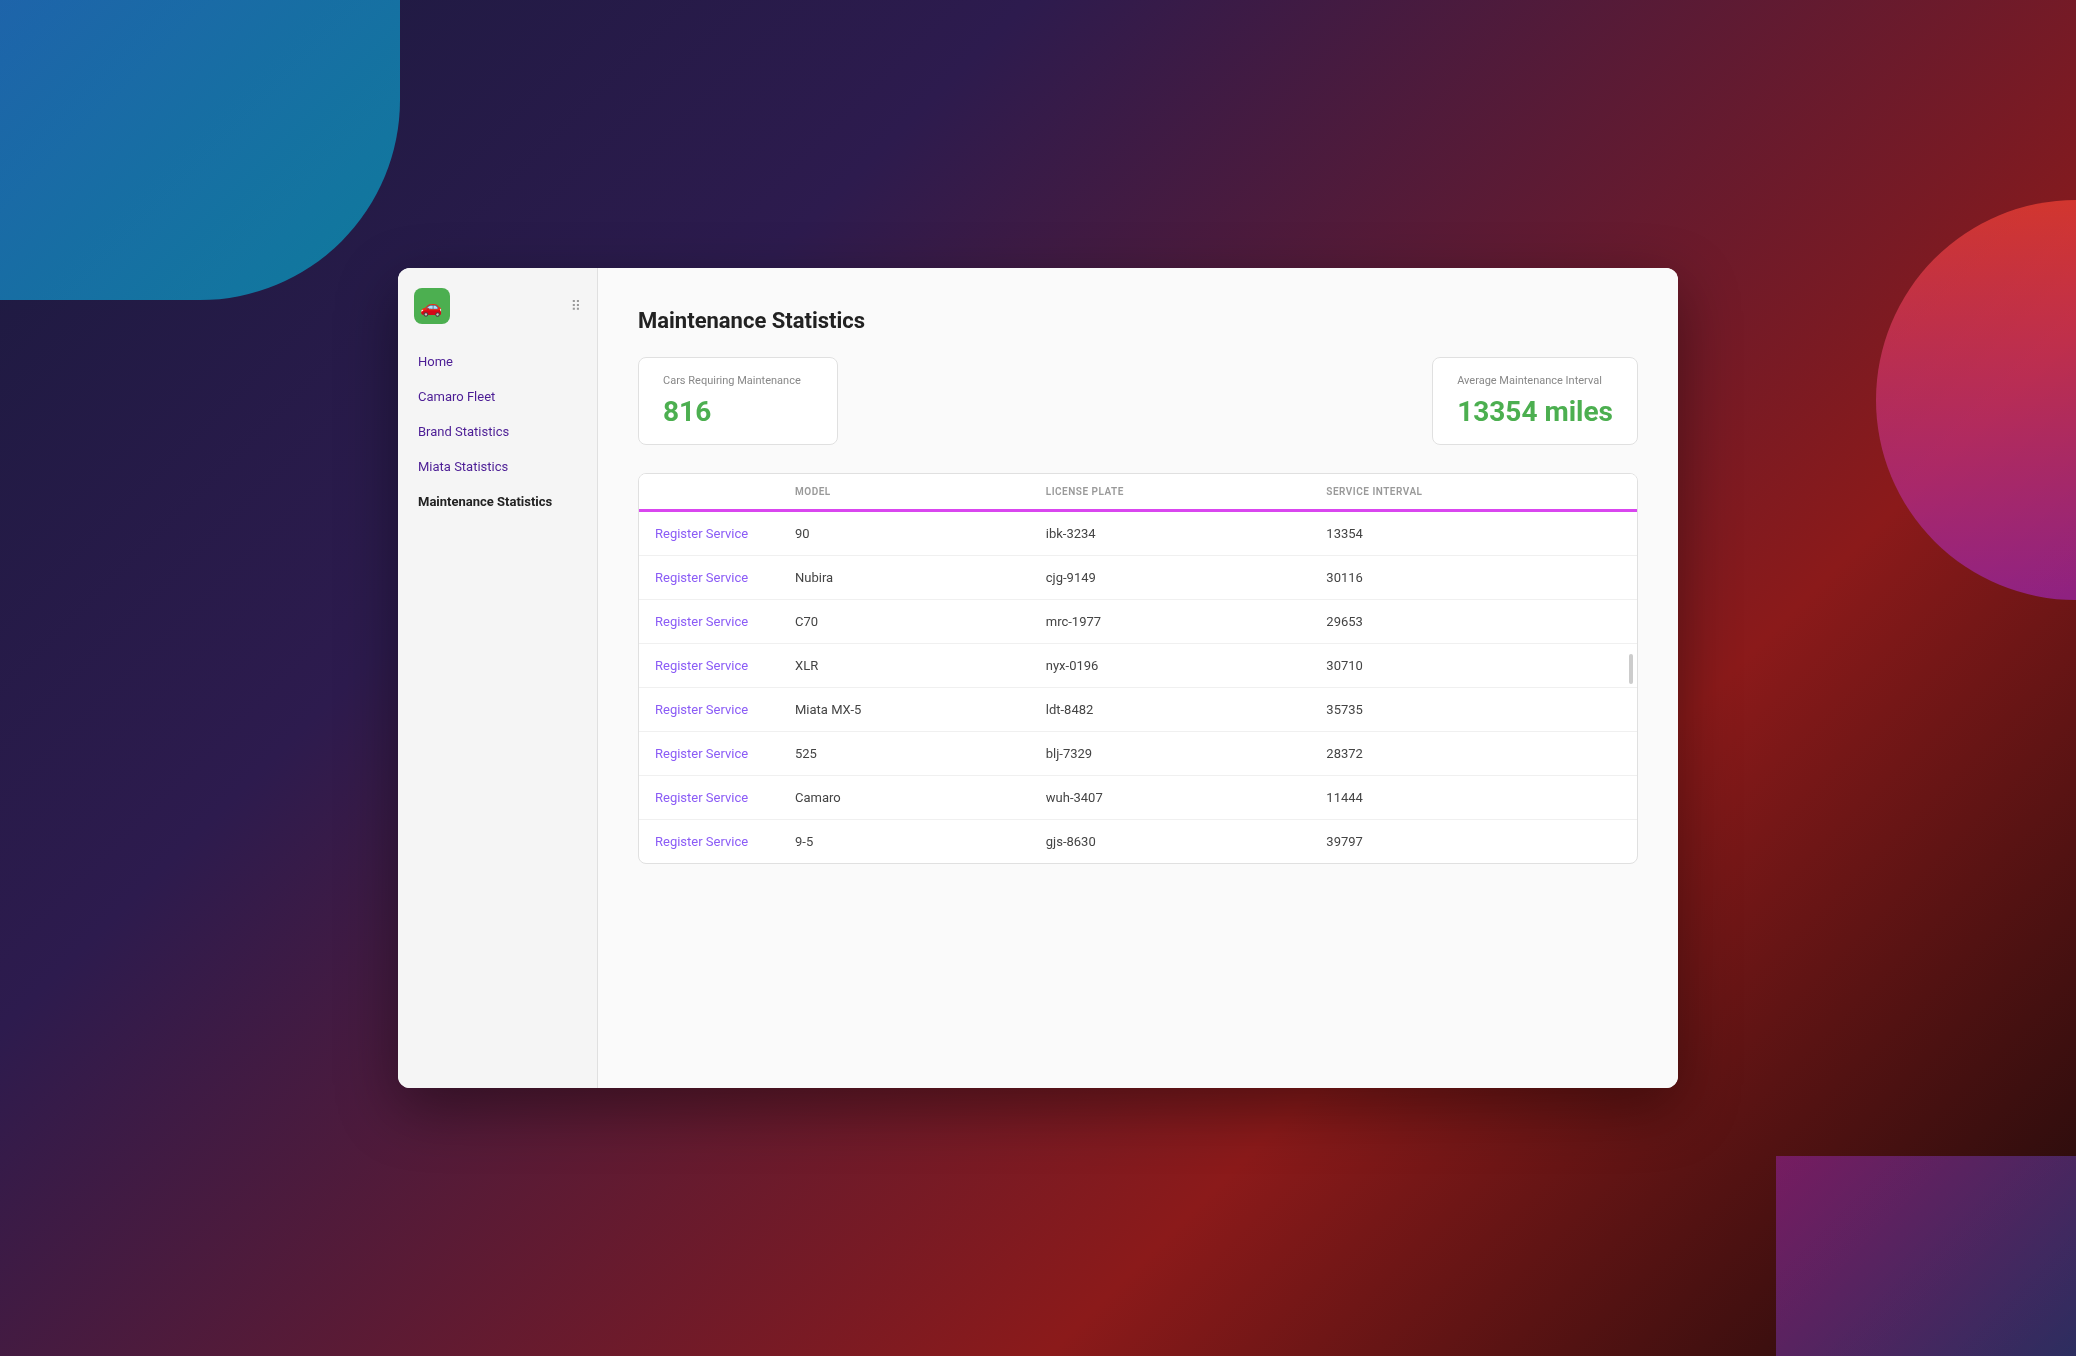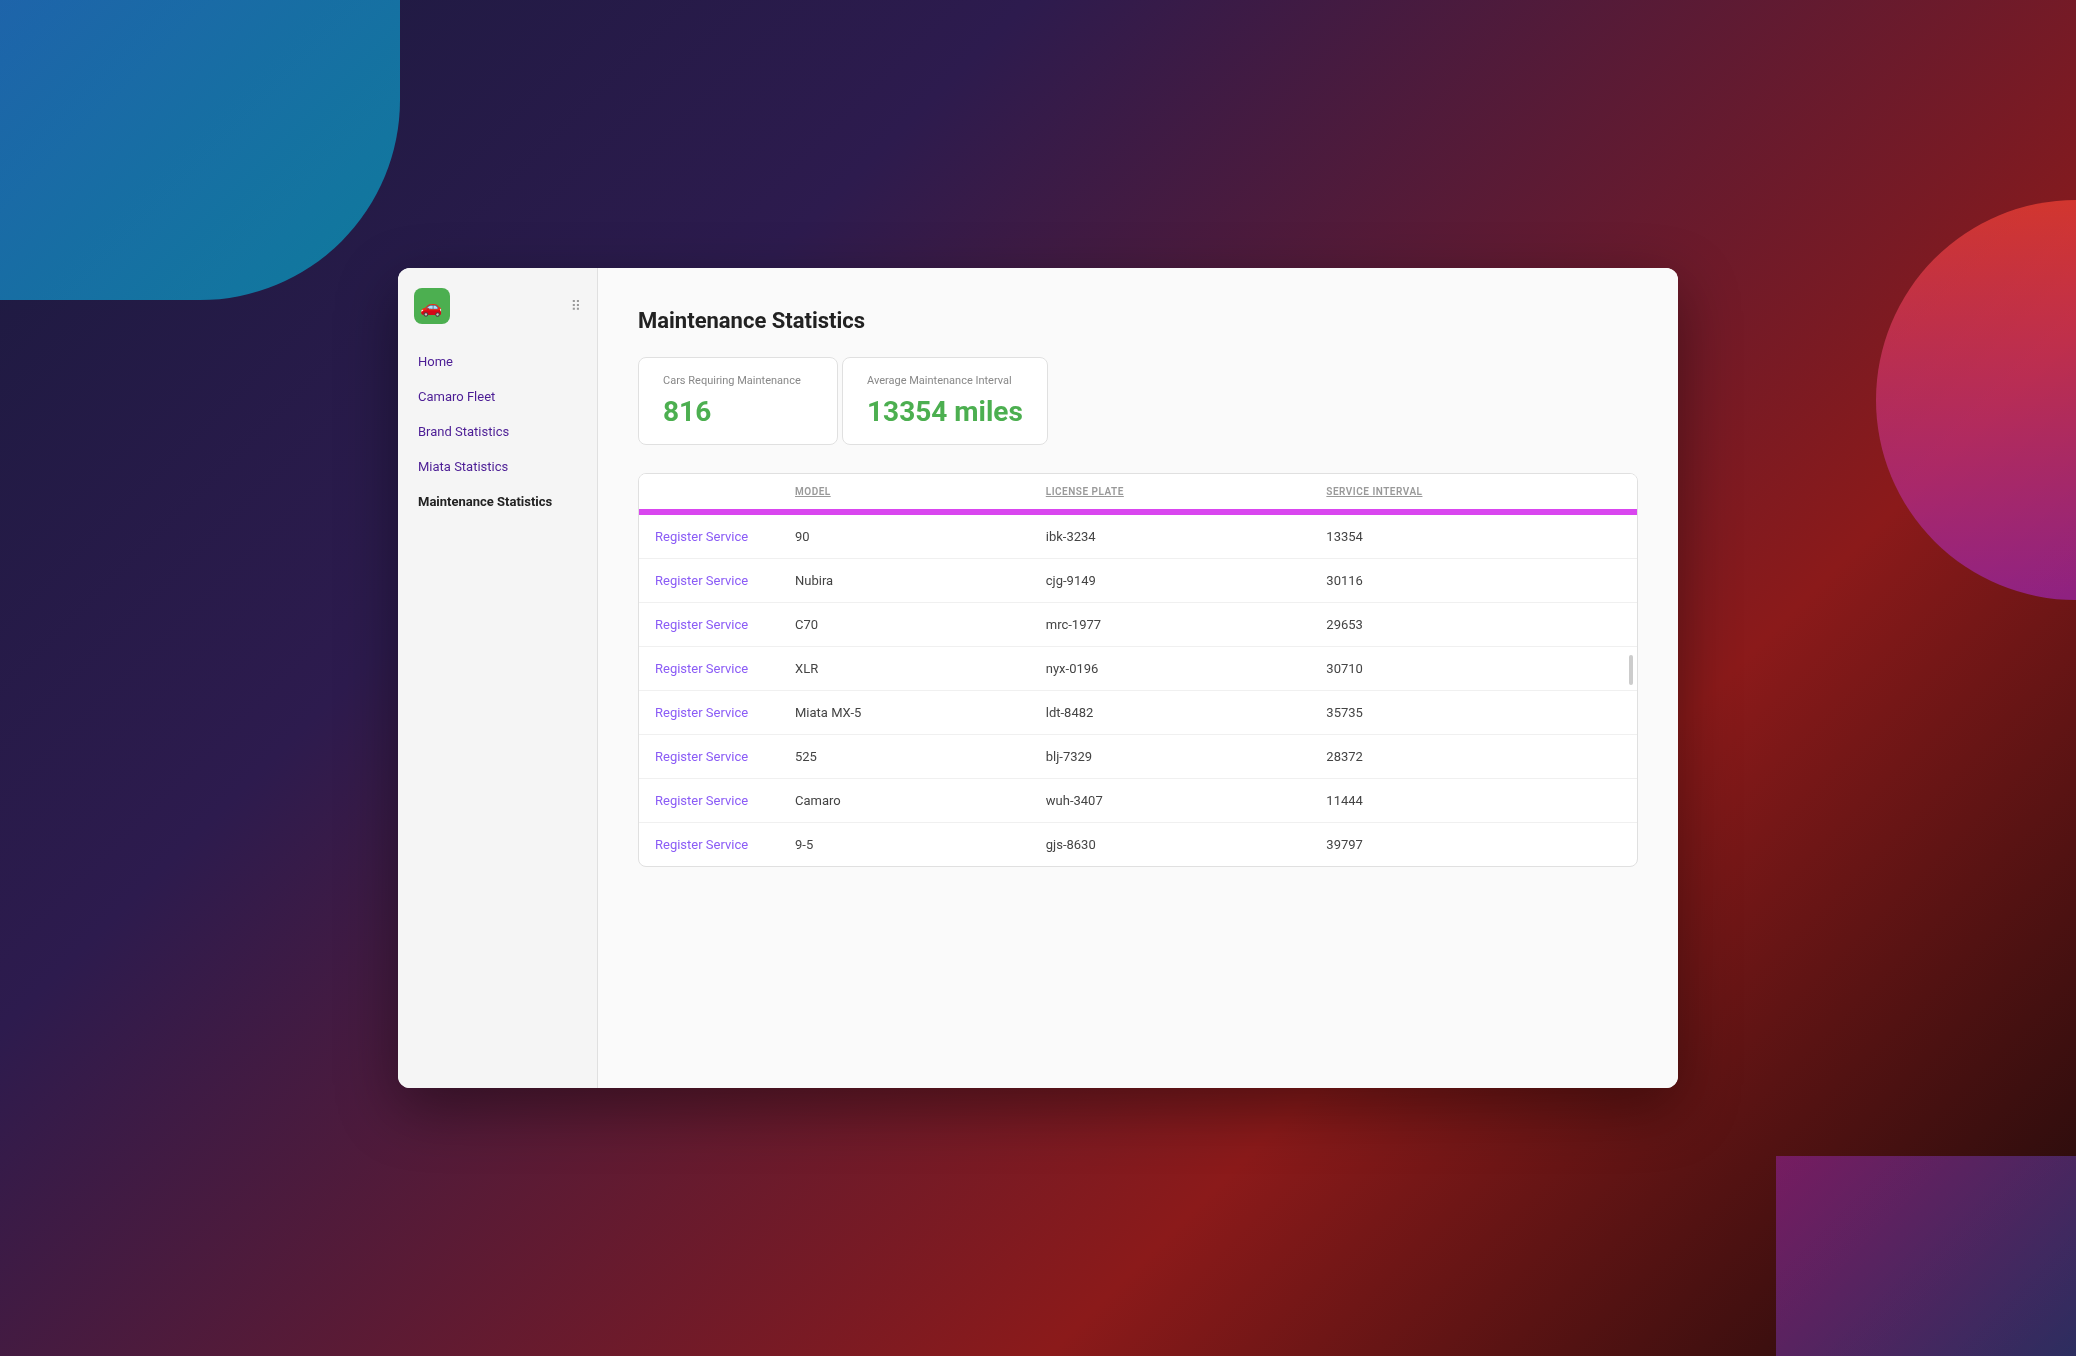--- a/index.html
+++ b/index.html
@@ -72,20 +72,21 @@
     .page-title {
       font-size: 22px;
       font-weight: 700;
       color: #222;
       margin-bottom: 24px;
     }
     .stats-cards {
       display: flex;
       gap: 4px;
       margin-bottom: 28px;
+      justify-content: space-between;
     }
     .stat-card {
       background: #fff;
       border: 1px solid #e0e0e0;
       border-radius: 8px;
       padding: 16px 24px;
       min-width: 200px;
     }
     .stat-card-label {
       font-size: 11px;
@@ -116,22 +117,21 @@
       background: #fff;
     }
     .data-table thead th {
       padding: 12px 16px;
       text-align: left;
       font-size: 10px;
       font-weight: 600;
       color: #999;
       text-transform: uppercase;
       letter-spacing: 0.5px;
-      border-bottom: 6px solid #d946ef;
-      text-decoration: underline;
+      border-bottom: 3px solid #d946ef;
     }
     .data-table thead th:first-child {
       width: 140px;
     }
     .data-table tbody tr {
       border-bottom: 1px solid #f0f0f0;
     }
     .data-table tbody tr:last-child {
       border-bottom: none;
     }

